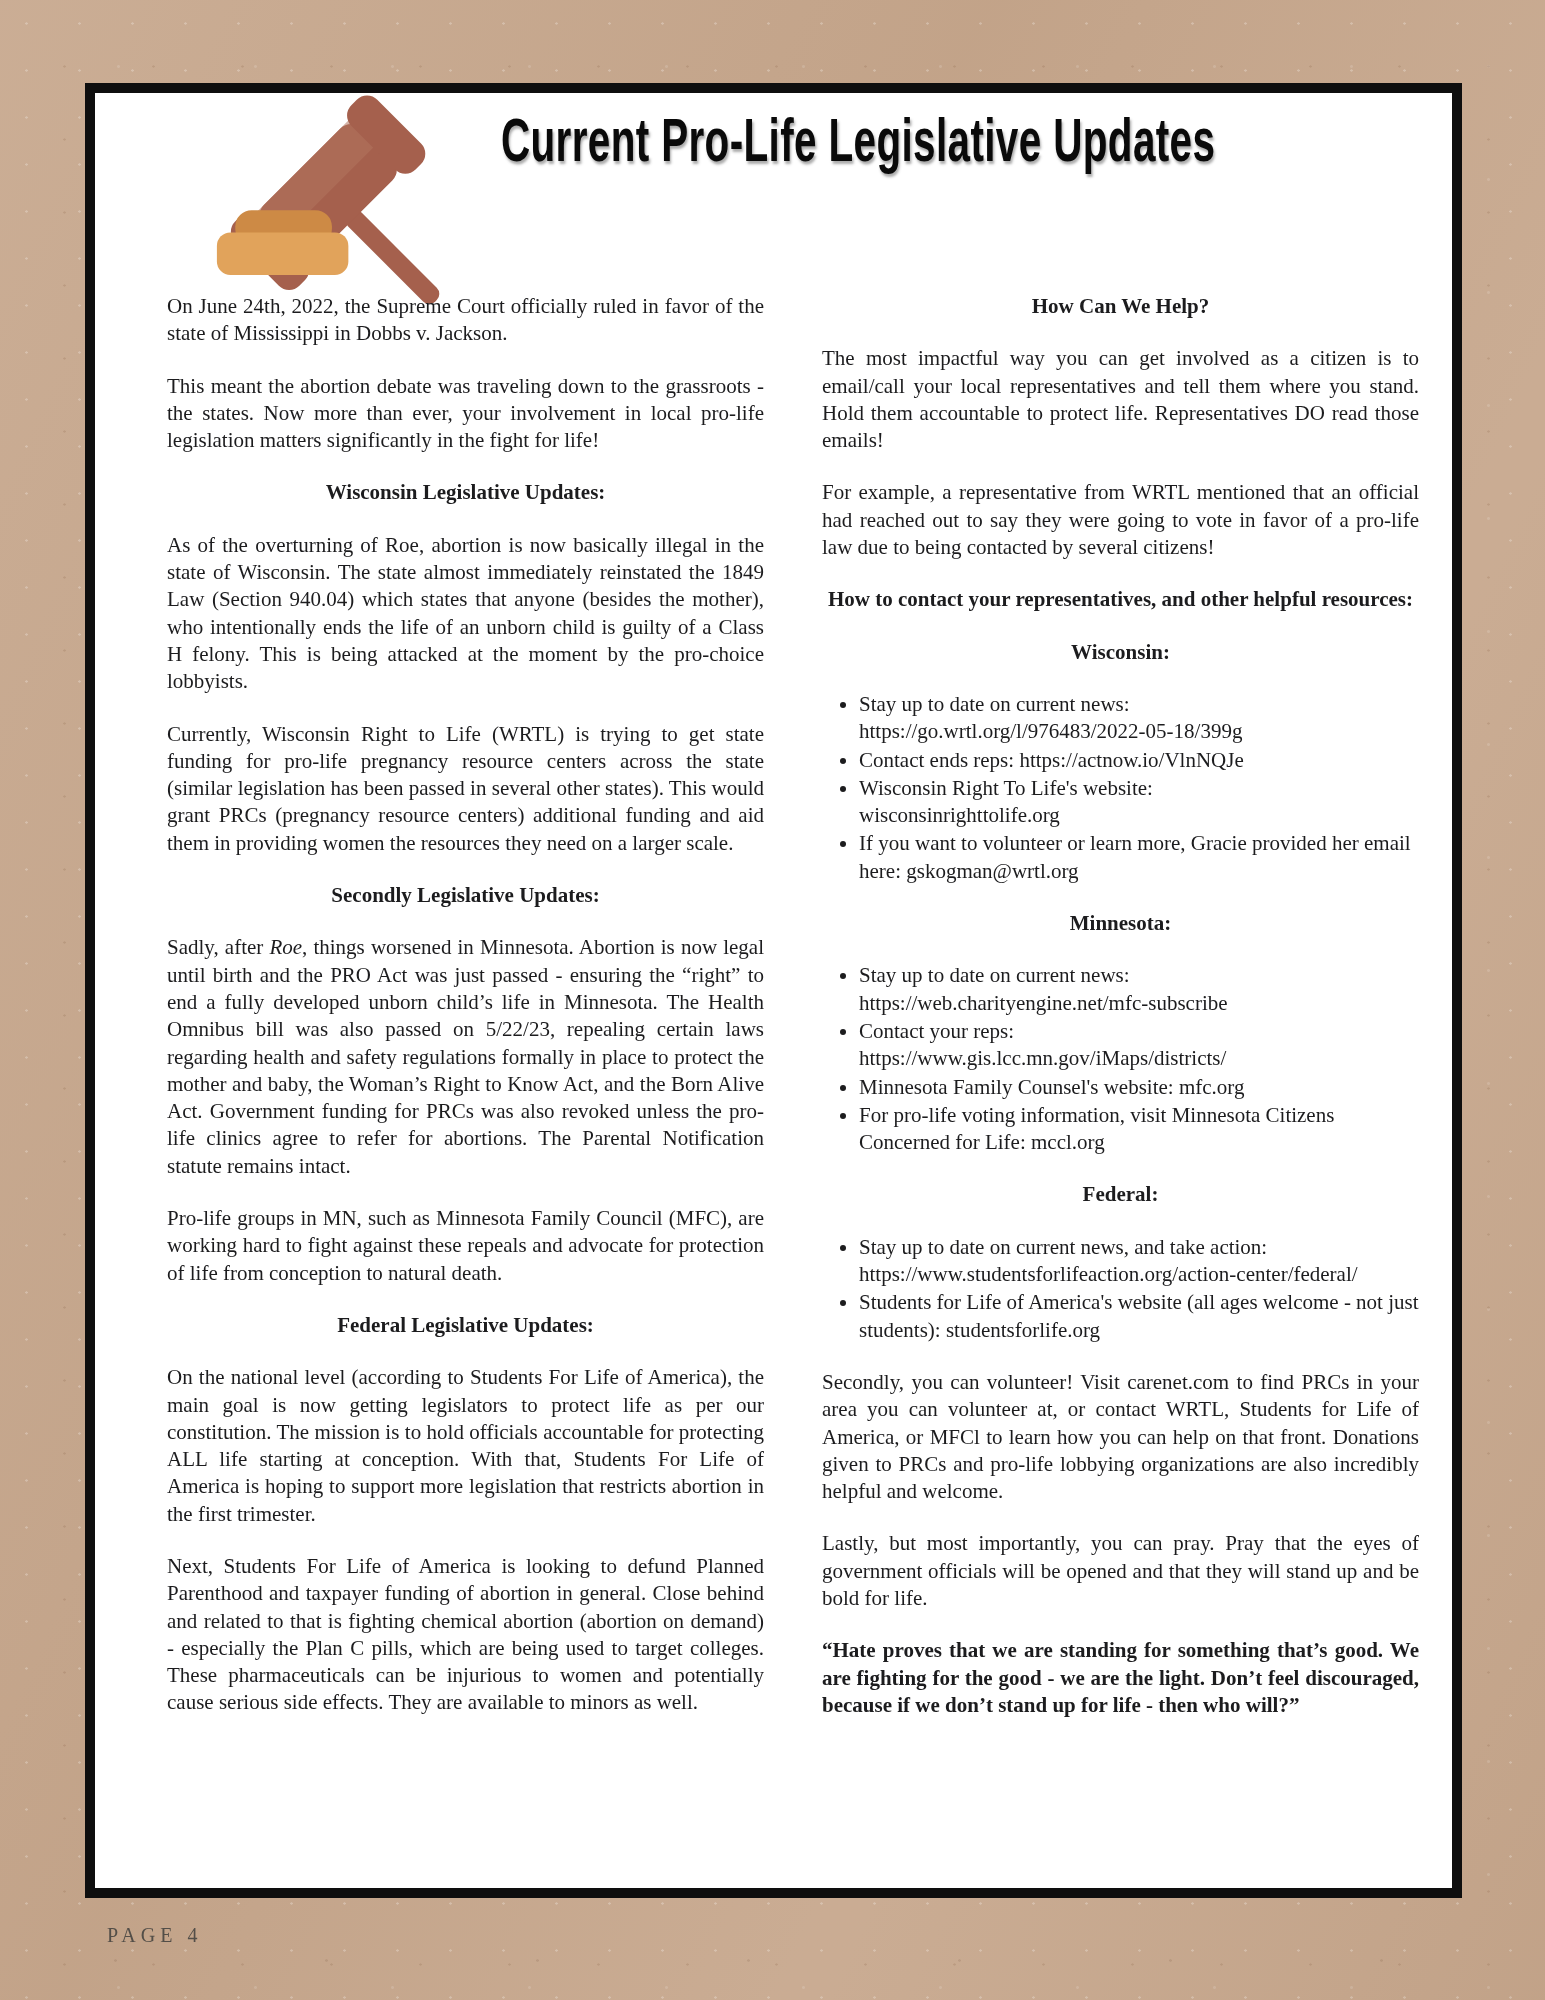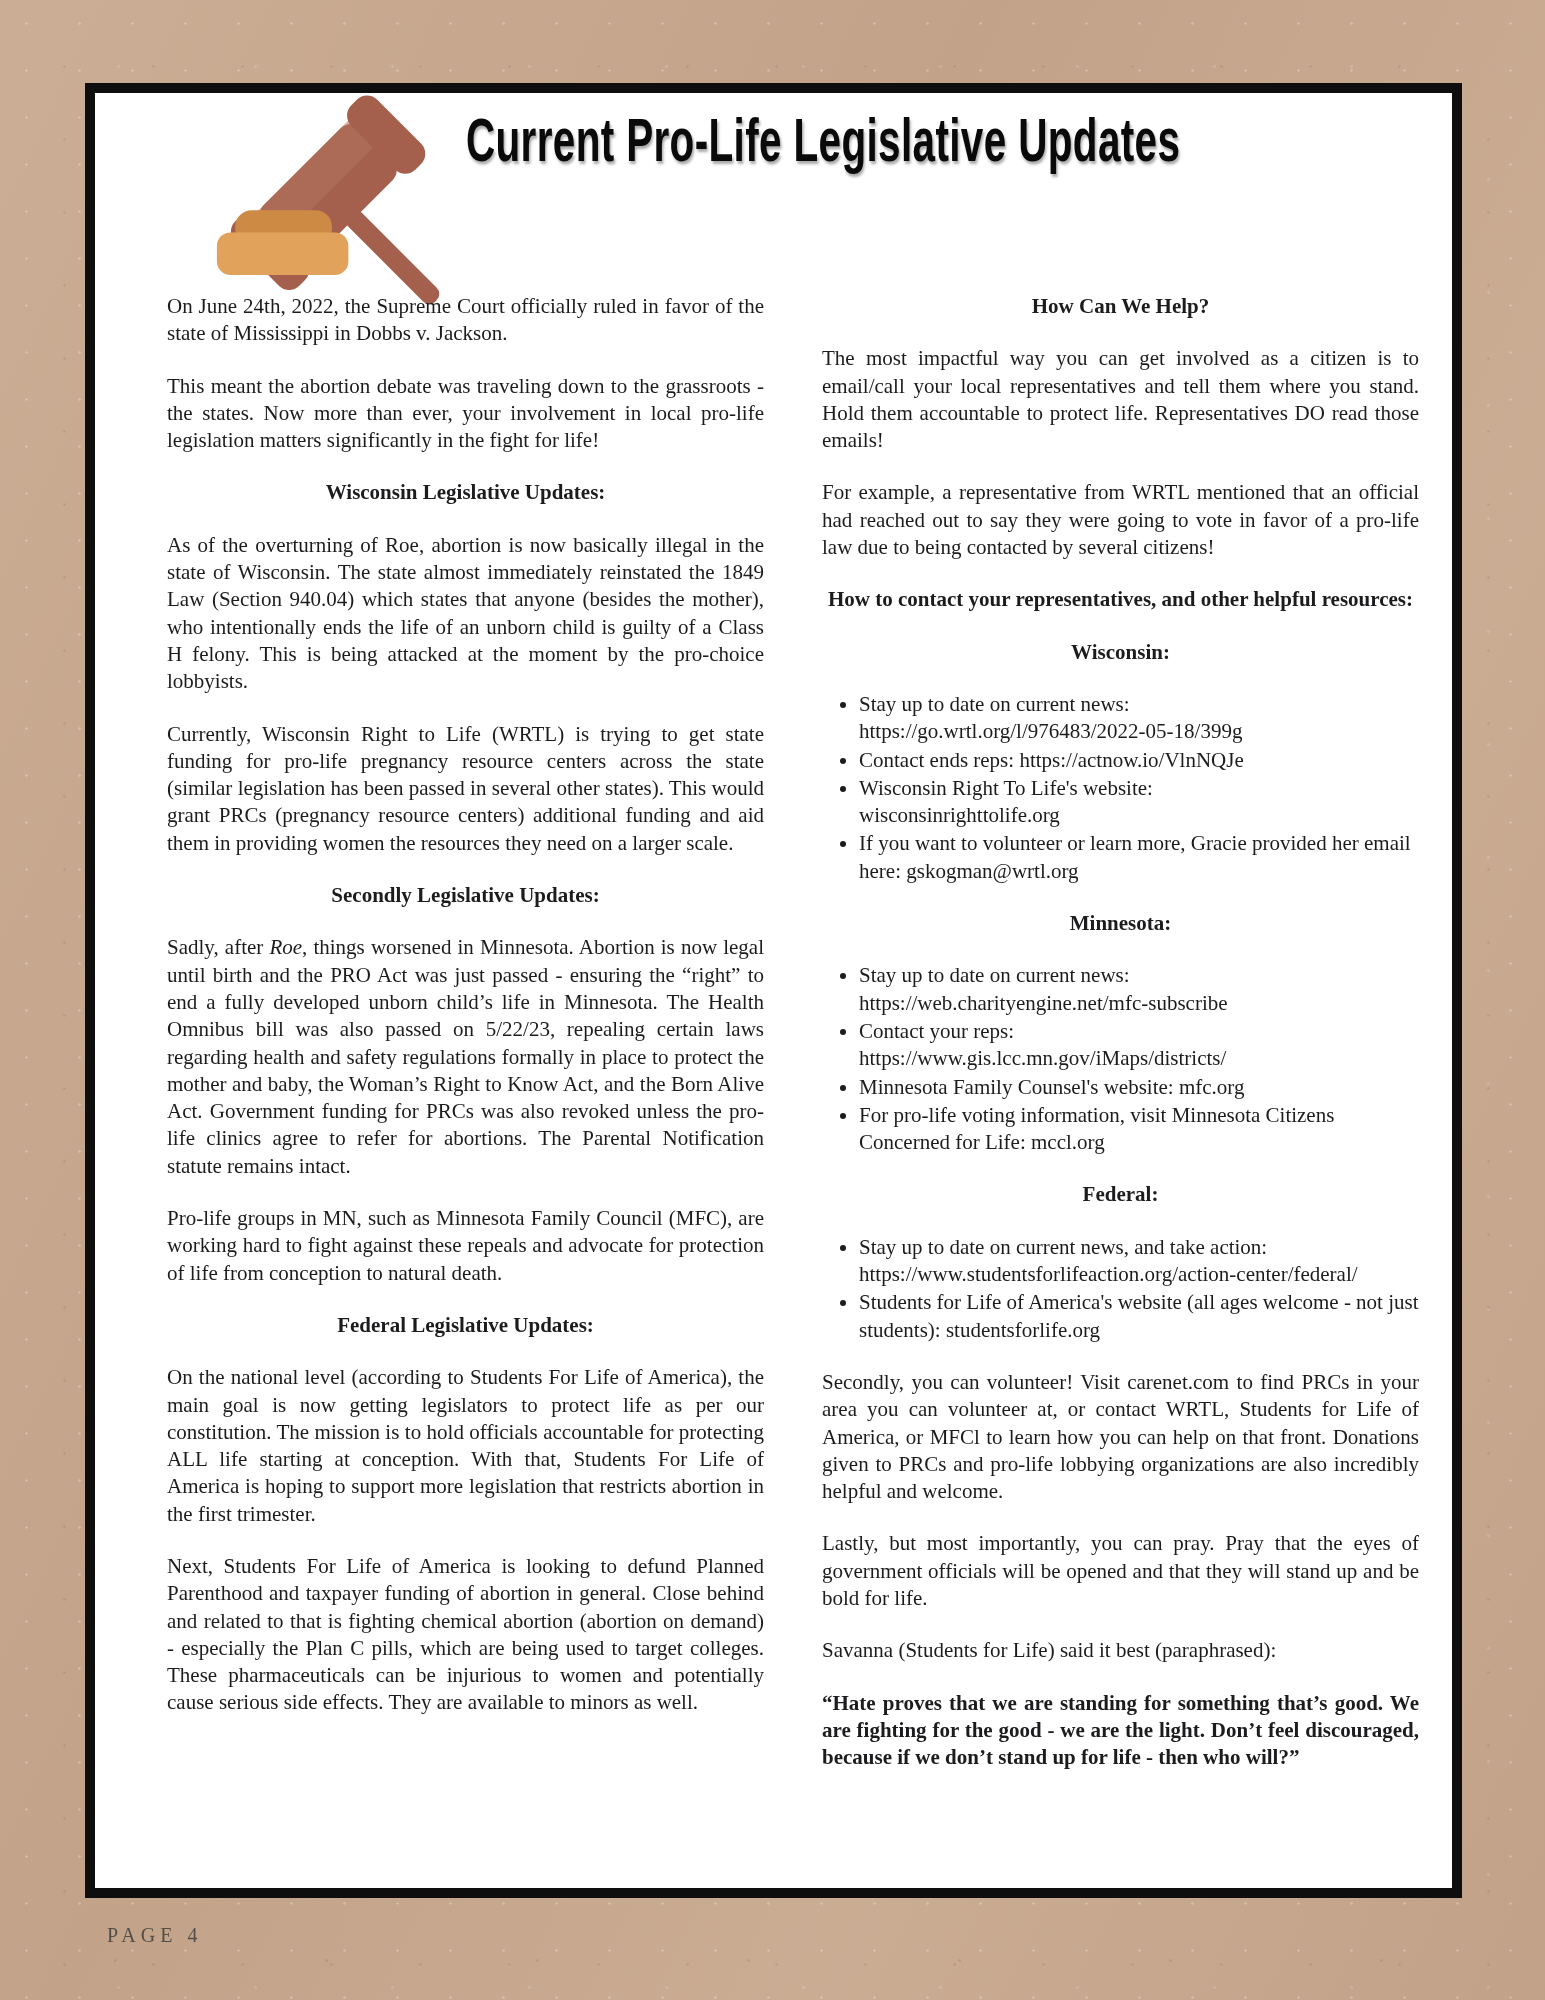--- a/index.html
+++ b/index.html
@@ -18,21 +18,21 @@
     background-position:0 0, 20px 30px, 50px 10px, 10px 60px, 0 0;
   }
   .document-page{
     position:absolute;left:85px;top:83px;width:1377px;height:1815px;
     box-sizing:border-box;border:10px solid var(--page-border,#0e0e0e);
     background:var(--page-bg,#ffffff);
   }
   .gavel-wrap{position:absolute;left:90px;top:2px;width:290px;height:210px;}
   .gavel-wrap svg{width:100%;height:100%;display:block;}
   .title-wrap{
-    position:absolute;left:225px;right:55px;top:16px;
+    position:absolute;left:225px;right:55px;top:16px;text-align:center;
     font-family:"Liberation Sans",sans-serif;font-weight:700;color:#0a0a0a;
   }
   .title-text{
     display:inline-block;font-size:57px;line-height:1;white-space:nowrap;
     transform:scale(.71,1.08);transform-origin:center top;
     letter-spacing:.5px;
     text-shadow:2px 3px 3px rgba(70,70,70,.45);
   }
   .content{
     position:absolute;left:72px;top:200px;width:1244px;
@@ -110,20 +110,19 @@
           <li>Minnesota Family Counsel's website: mfc.org</li>
           <li>For pro-life voting information, visit Minnesota Citizens Concerned for Life: mccl.org</li>
         </ul>
         <p class="block heading">Federal:</p>
         <ul class="block list">
           <li>Stay up to date on current news, and take action:<br>https://www.studentsforlifeaction.org/action-center/federal/</li>
           <li>Students for Life of America's website (all ages welcome - not just students): studentsforlife.org</li>
         </ul>
         <p class="block paragraph">Secondly, you can volunteer! Visit carenet.com to find PRCs in your area you can volunteer at, or contact WRTL, Students for Life of America, or MFCl to learn how you can help on that front. Donations given to PRCs and pro-life lobbying organizations are also incredibly helpful and welcome.</p>
         <p class="block paragraph">Lastly, but most importantly, you can pray. Pray that the eyes of government officials will be opened and that they will stand up and be bold for life.</p>
-        <p class="block paragraph">Savanna (Students for Life) said it best (paraphrased):</p>
         <p class="block quote">“Hate proves that we are standing for something that’s good. We are fighting for the good - we are the light. Don’t feel discouraged, because if we don’t stand up for life - then who will?”</p>
       </div>
   </div>
 
 </div>
 
 <div class="page-number">PAGE 4</div>
 
 </body></html>

